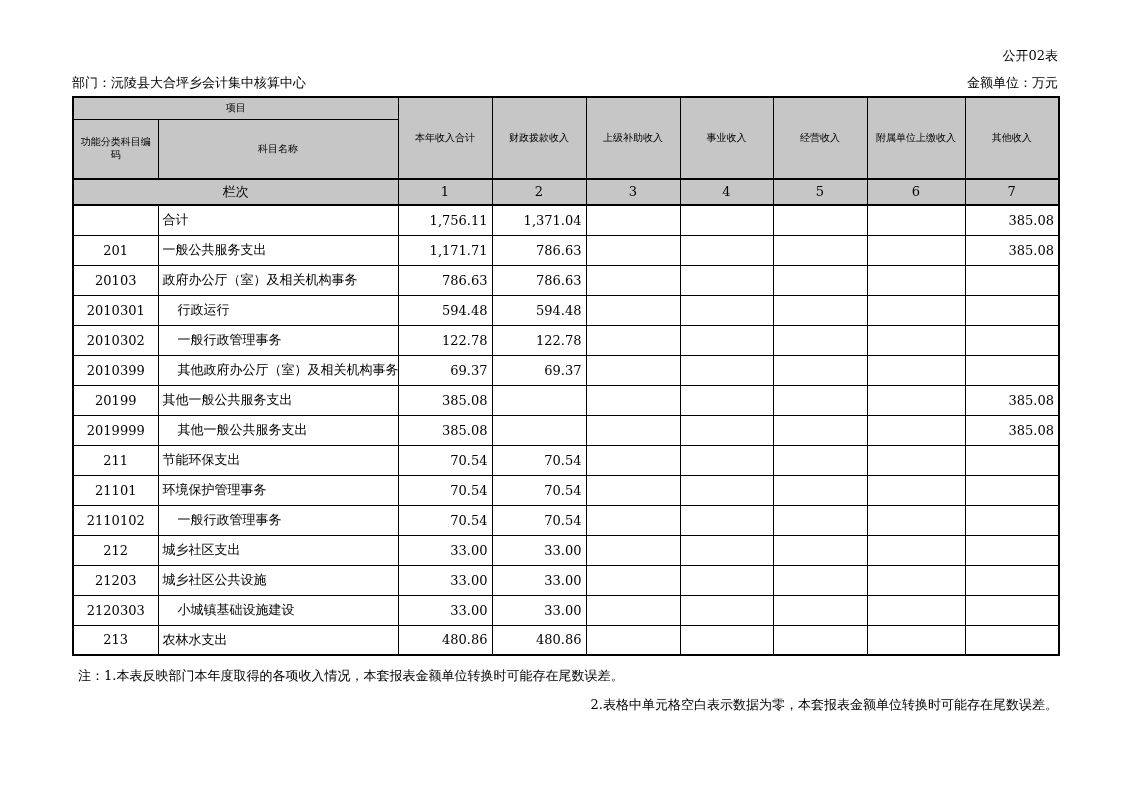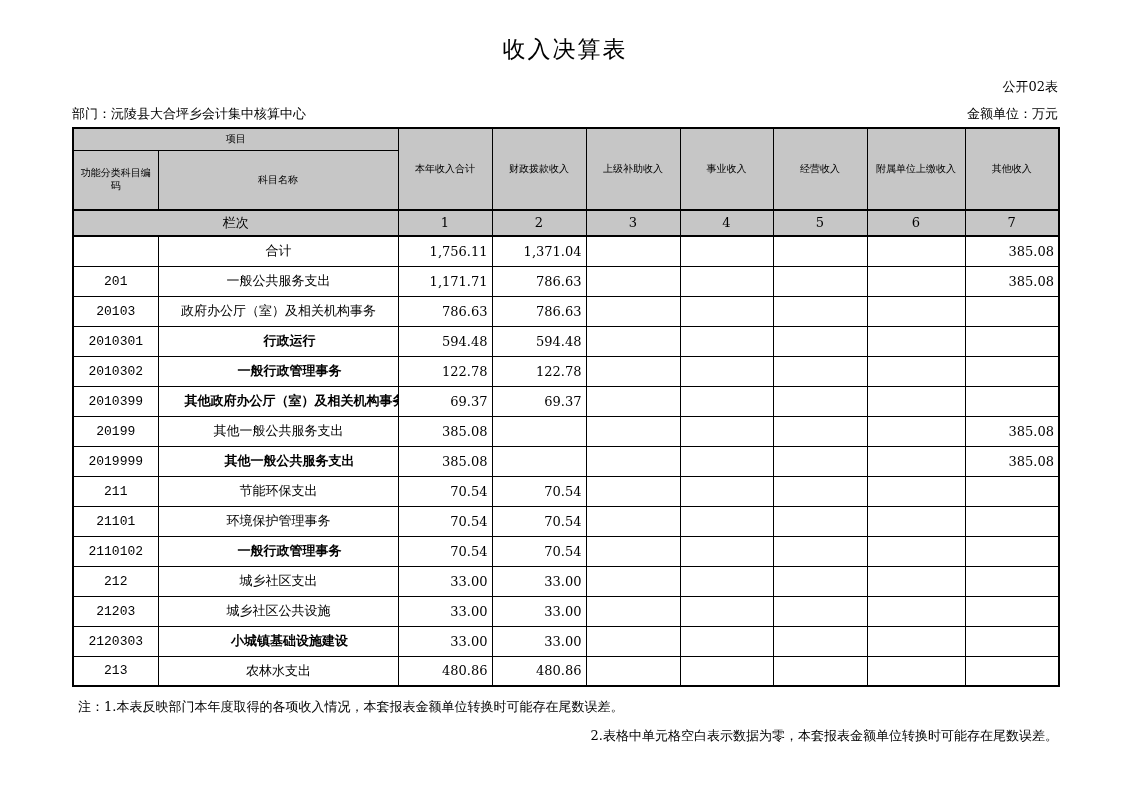--- a/index.html
+++ b/index.html
@@ -60,42 +60,41 @@
   tr.names-row{height:60px;}
   tr.lanci-row{height:26px;}
   tr.lanci-row th{
     background:var(--header-bg);
     border-top:2px solid var(--border);
     border-bottom:2px solid var(--border);
     font-size:13px;
   }
   tbody tr{height:30px;background:#fff;}
   tbody td{font-size:13px;padding:0 3px;}
-  td.code{text-align:center;font-family:Liberation Mono, monospace;}
-  td.name{text-align:center;padding-left:4px;}
-  td.name.indent{padding-left:26px;font-weight:bold;}
+  td.code{text-align:center;}
+  td.name{text-align:left;padding-left:4px;}
+  td.name.indent{padding-left:19px;}
   td.num{text-align:right;padding-right:4px;}
   .notes{
     margin-left:6px;
     margin-top:12px;
     font-size:13px;
     line-height:1.3;
   }
   .notes .note-line2{
     margin-top:12px;
     padding-left:26px;
     text-align:right;
   }
 </style>
 </head>
 <body>
 
 <div class="sheet">
 
-  <div class="doc-title">收入决算表</div>
 
   <div class="meta-top-right">公开02表</div>
 
   <div class="meta-row">
     <span>部门：沅陵县大合坪乡会计集中核算中心</span>
     <span>金额单位：万元</span>
   </div>
 
   <table>
     <colgroup>

